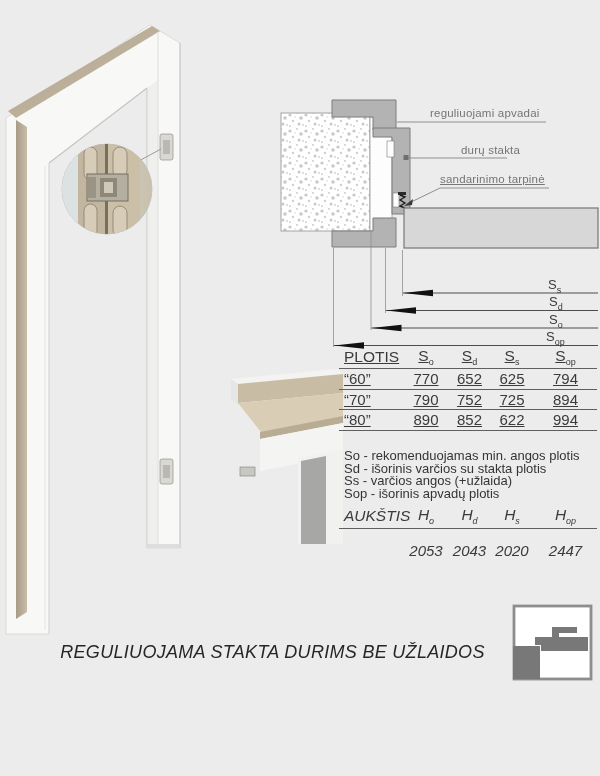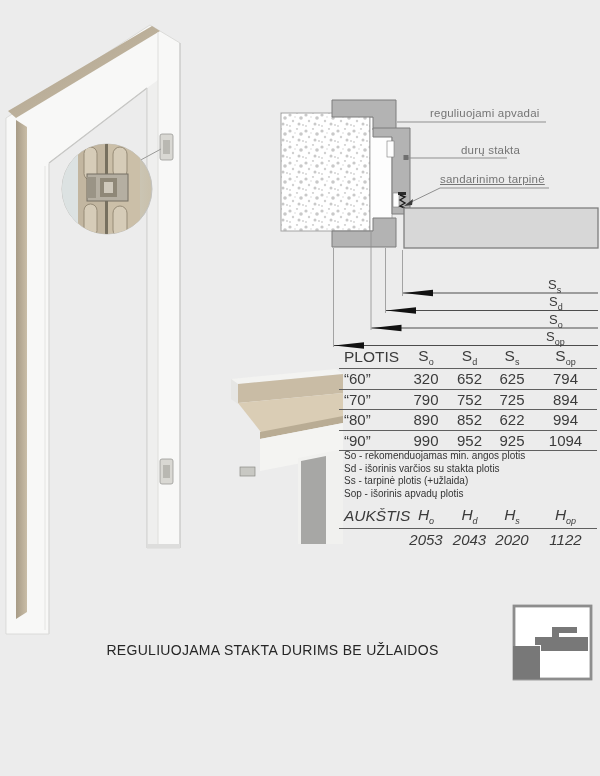--- a/index.html
+++ b/index.html
@@ -17,41 +17,41 @@
   
   .callout{
     font-size:11.5px;color:#757575;letter-spacing:.2px;white-space:nowrap;
   }
 
   
   .dim-label{font-size:13px;color:#3a3a3a;white-space:nowrap;}
   .dim-label sub, .thead sub{font-size:9px;}
 
   
-  .wtable{left:339px;top:346px;width:258px;color:#3b3b3b;}
+  .wtable{left:339px;top:346px;width:258px;color:#3b3b3b;text-decoration:underline;}
   .trow{
     display:grid;grid-template-columns:64px 46px 41px 44px 63px;
     align-items:center;height:19.5px;font-size:15px;
   }
   .trow.thead{height:22px;font-size:15.5px;}
   .trow + .trow{border-top:1px solid #5f5f5f;}
   .wtable{border-bottom:1px solid #5f5f5f;}
   .tcell{text-align:center;white-space:nowrap;}
   .tlabel{text-align:left;padding-left:5px;white-space:nowrap;}
 
   
   .htable{left:339px;top:504px;width:258px;color:#3b3b3b;font-style:italic;}
   .htable .thead{border-bottom:1px solid #5f5f5f;height:24px;}
   .htable .tvals{height:20px;border-top:none;}
 
-  .legend{font-size:10px;line-height:12.7px;color:#343434;white-space:nowrap;}
+  .legend{font-size:13px;line-height:12.7px;color:#343434;white-space:nowrap;}
 
   .main-title{
     left:30px;top:642px;width:485px;text-align:center;
-    font-size:14px;color:#262626;letter-spacing:.3px;white-space:nowrap;
+    font-size:18px;color:#262626;letter-spacing:.3px;white-space:nowrap;font-style:italic;
   }
 </style>
 </head>
 <body>
 
 <div class="canvas">
 
   <svg class="art" width="600" height="776" viewBox="0 0 600 776">
     <defs>
       <linearGradient id="tanGrad" x1="0" y1="0" x2="1" y2="1">
@@ -206,69 +206,62 @@
   <div class="abs wtable">
     <div class="trow thead">
       <span class="tlabel">PLOTIS</span>
       <span class="tcell"><span>S</span><sub>o</sub></span>
       <span class="tcell"><span>S</span><sub>d</sub></span>
       <span class="tcell"><span>S</span><sub>s</sub></span>
       <span class="tcell"><span>S</span><sub>op</sub></span>
     </div>
     <div class="trow">
       <span class="tlabel">“60”</span>
-      <span class="tcell">320</span>
+      <span class="tcell">770</span>
       <span class="tcell">652</span>
       <span class="tcell">625</span>
       <span class="tcell">794</span>
     </div>
     <div class="trow">
       <span class="tlabel">“70”</span>
       <span class="tcell">790</span>
       <span class="tcell">752</span>
       <span class="tcell">725</span>
       <span class="tcell">894</span>
     </div>
     <div class="trow">
       <span class="tlabel">“80”</span>
       <span class="tcell">890</span>
       <span class="tcell">852</span>
       <span class="tcell">622</span>
       <span class="tcell">994</span>
     </div>
-    <div class="trow">
-      <span class="tlabel">“90”</span>
-      <span class="tcell">990</span>
-      <span class="tcell">952</span>
-      <span class="tcell">925</span>
-      <span class="tcell">1094</span>
-    </div>
   </div>
 
   <div class="abs legend" style="left:344px;top:450px;">
     <div>So - rekomenduojamas min. angos plotis</div>
     <div>Sd - išorinis varčios su stakta plotis</div>
-    <div>Ss - tarpinė plotis (+užlaida)</div>
+    <div>Ss - varčios angos (+užlaida)</div>
     <div>Sop - išorinis apvadų plotis</div>
   </div>
 
   <div class="abs htable">
     <div class="trow thead">
       <span class="tlabel">AUKŠTIS</span>
       <span class="tcell"><span>H</span><sub>o</sub></span>
       <span class="tcell"><span>H</span><sub>d</sub></span>
       <span class="tcell"><span>H</span><sub>s</sub></span>
       <span class="tcell"><span>H</span><sub>op</sub></span>
     </div>
-    <div class="trow tvals" style="border-top:none;">
+    <div class="trow tvals" style="border-top:none;margin-top:11px;">
       <span class="tlabel"></span>
       <span class="tcell">2053</span>
       <span class="tcell">2043</span>
       <span class="tcell">2020</span>
-      <span class="tcell">1122</span>
+      <span class="tcell">2447</span>
     </div>
   </div>
 
   <div class="abs legend" style="left:344px;top:555px;">
   </div>
 
   <div class="abs main-title">REGULIUOJAMA STAKTA DURIMS BE UŽLAIDOS</div>
 
 </div>
 

